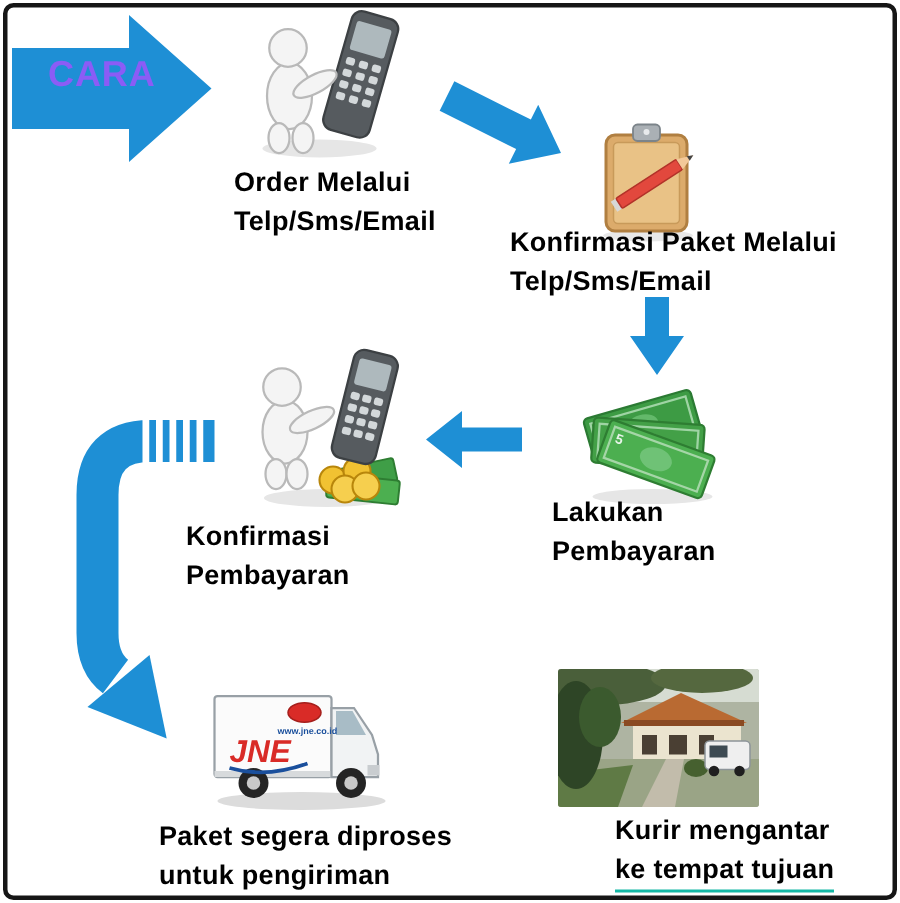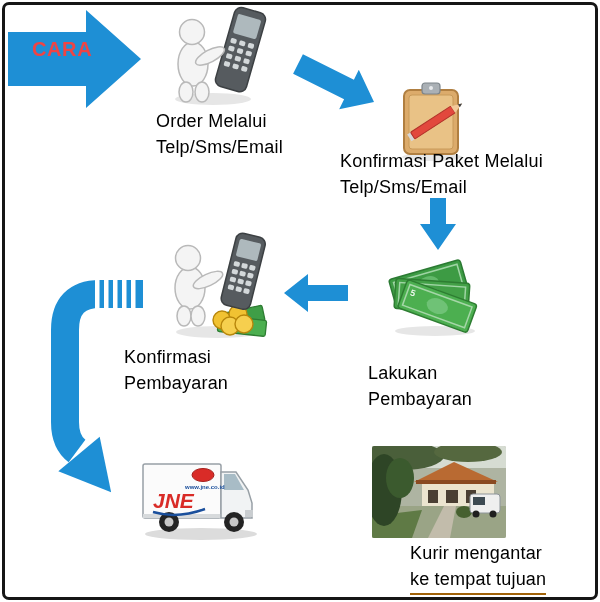--- a/index.html
+++ b/index.html
@@ -3,29 +3,29 @@
 <meta charset="utf-8">
 <style>
   html,body{margin:0;padding:0;background:#ffffff;}
   #canvas{
     position:relative;width:600px;height:602px;background:#ffffff;
     font-family:"Liberation Sans",sans-serif;overflow:hidden;
   }
   .frame{position:absolute;inset:2px;border:3px solid #161616;border-radius:7px;pointer-events:none;}
   .abs{position:absolute;}
   .label{
-    position:absolute;font-weight:normal;font-size:18px;line-height:26px;
+    position:absolute;font-weight:bold;font-size:18px;line-height:26px;
     color:#000;white-space:nowrap;letter-spacing:0.2px;
   }
   .label div{white-space:nowrap;}
   .title-text{
-    position:absolute;color:#ef4444;font-weight:bold;font-size:20px;line-height:25px;
+    position:absolute;color:#8b5cf6;font-weight:bold;font-size:24px;line-height:25px;
     letter-spacing:0.6px;white-space:nowrap;
   }
-  .underlined{display:inline-block;border-bottom:2px solid #a16207;padding-bottom:1px;}
+  .underlined{display:inline-block;border-bottom:2px solid #14b8a6;padding-bottom:1px;}
   svg{display:block;overflow:visible;}
 </style>
 </head>
 <body>
 
 <div id="canvas">
 
   <div class="abs" style="left:8px;top:10px;width:135px;height:100px;">
     <svg width="135" height="100" viewBox="0 0 135 100">
       <polygon points="0,22 78,22 78,0 133,49 78,98 78,76 0,76" fill="#1e8fd5"></polygon>
@@ -116,21 +116,21 @@
       </g>
       <g transform="rotate(20 60 62)">
         <rect x="18" y="50" width="74" height="30" rx="3" fill="#4caf50" stroke="#2e7d32" stroke-width="1.5"></rect>
         <rect x="22" y="54" width="66" height="22" fill="none" stroke="#a5d6a7" stroke-width="1.5"></rect>
         <ellipse cx="55" cy="65" rx="11" ry="7.5" fill="#6fc276"></ellipse>
         <text x="25" y="64" font-size="9" font-weight="bold" fill="#e8f5e9">5</text>
       </g>
     </svg>
   </div>
 
-  <div class="label" style="left:368px;top:360px;">
+  <div class="label" style="left:368px;top:328px;">
     <div>Lakukan</div>
     <div>Pembayaran</div>
   </div>
 
   <div class="abs" style="left:282px;top:272px;width:66px;height:42px;">
     <svg width="66" height="42" viewBox="0 0 66 42">
       <polygon points="66,13 26,13 26,2 2,21 26,40 26,29 66,29" fill="#1e8fd5"></polygon>
     </svg>
   </div>
 
@@ -204,20 +204,24 @@
       <circle cx="30" cy="76" r="4.5" fill="#c9c9c9"></circle>
       <circle cx="95" cy="76" r="10" fill="#242424"></circle>
       <circle cx="95" cy="76" r="4.5" fill="#c9c9c9"></circle>
       <ellipse cx="64" cy="29" rx="11" ry="6.5" stroke="#a51f1c" stroke-width="1" fill="#d92b27"></ellipse>
       <text x="46" y="43" font-size="6" font-weight="bold" fill="#1a4f9c">www.jne.co.id</text>
       <text x="14" y="62" font-size="21" font-weight="bold" font-style="italic" fill="#d92b27">JNE</text>
       <path d="M14,66 Q38,73 66,63" fill="none" stroke="#1a4f9c" stroke-width="2.5"></path>
     </svg>
   </div>
 
+  <div class="label" style="left:106px;top:544px;">
+    <div>Paket segera diproses</div>
+    <div>untuk pengiriman</div>
+  </div>
 
   <div class="abs" style="left:372px;top:446px;width:134px;height:92px;overflow:hidden;border-radius:2px;">
     <svg width="134" height="92" viewBox="0 0 134 92" style="overflow:hidden;">
       <rect x="0" y="0" width="134" height="92" fill="#aeb4a2"></rect>
       <rect x="0" y="0" width="134" height="22" fill="#d6dcd2"></rect>
       <ellipse cx="30" cy="10" rx="42" ry="14" fill="#4a5f3a"></ellipse>
       <ellipse cx="96" cy="6" rx="34" ry="10" fill="#55683f"></ellipse>
       <polygon points="42,36 82,16 126,36" fill="#b96a32"></polygon>
       <rect x="44" y="34" width="80" height="4" fill="#8a4a22"></rect>
       <rect x="50" y="38" width="72" height="26" fill="#ebe4cf"></rect>

